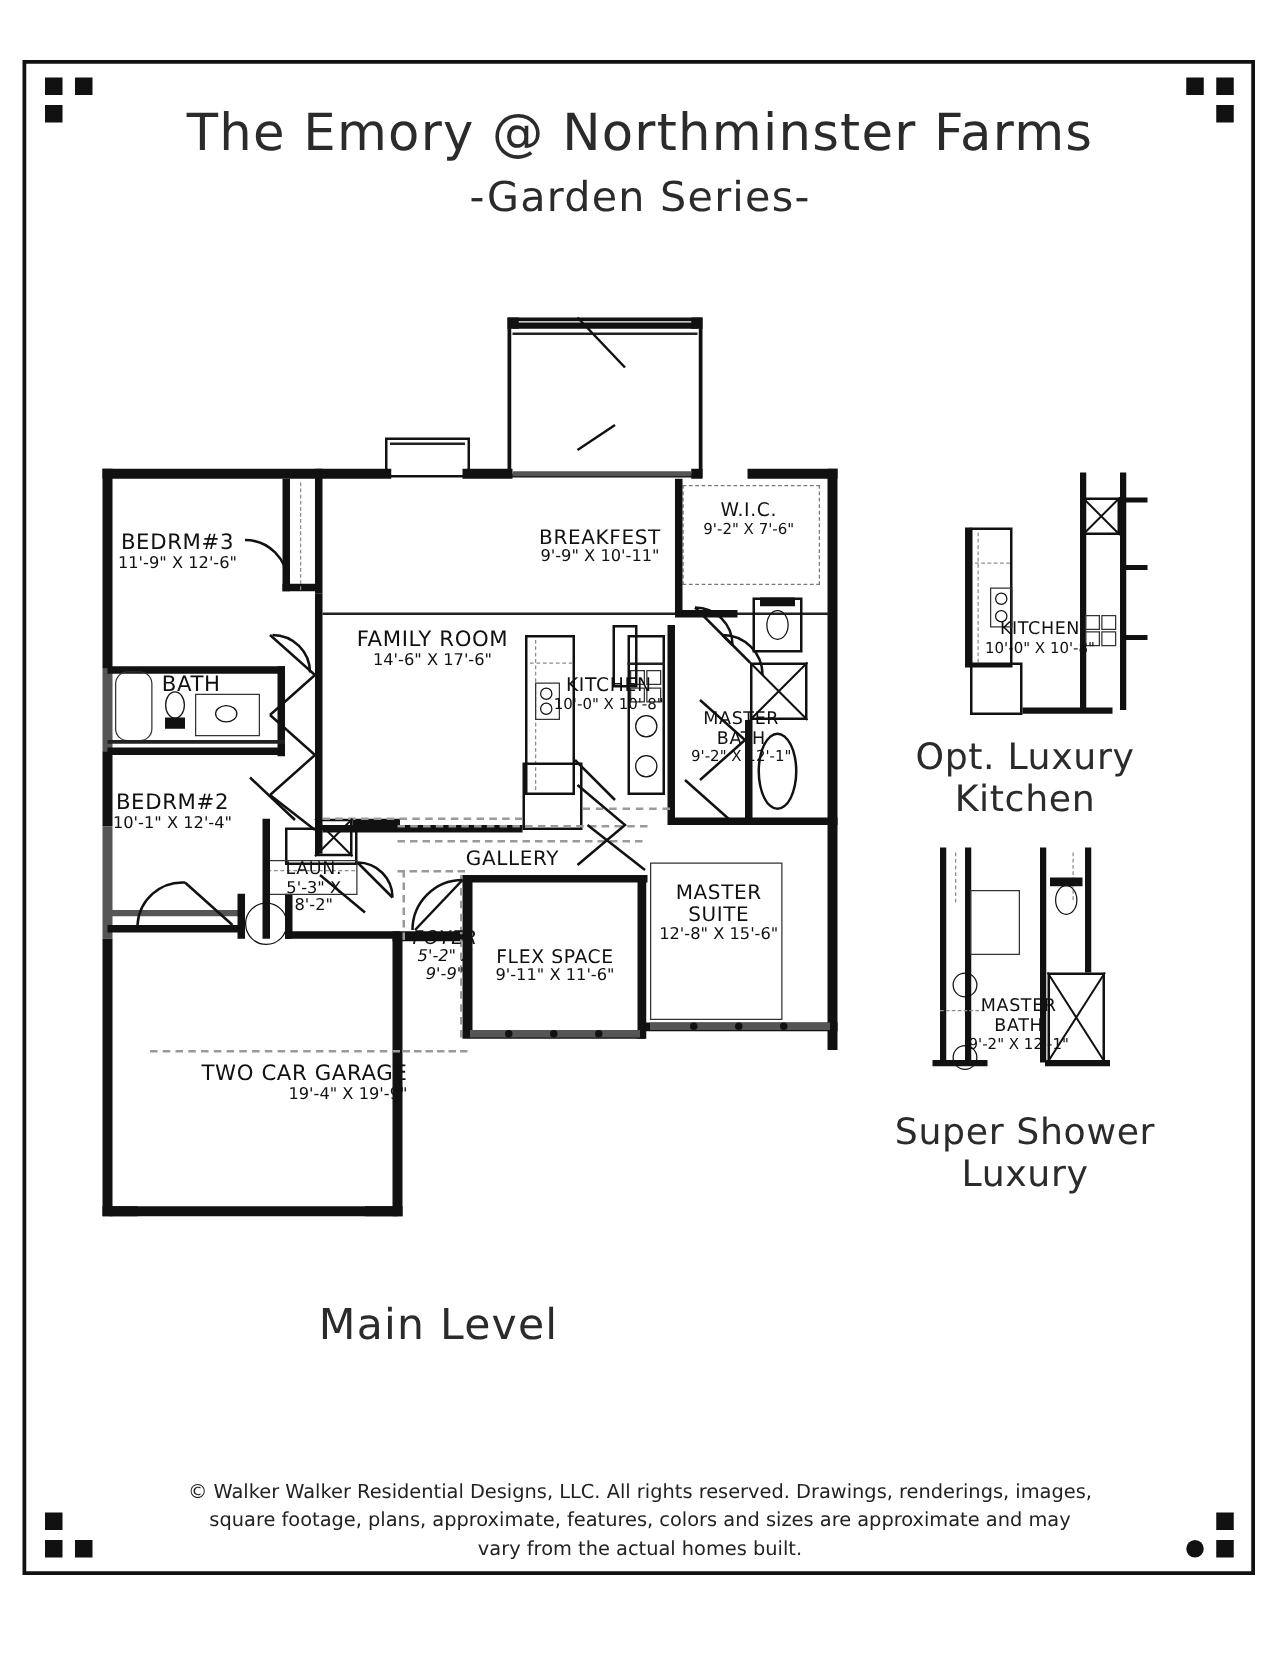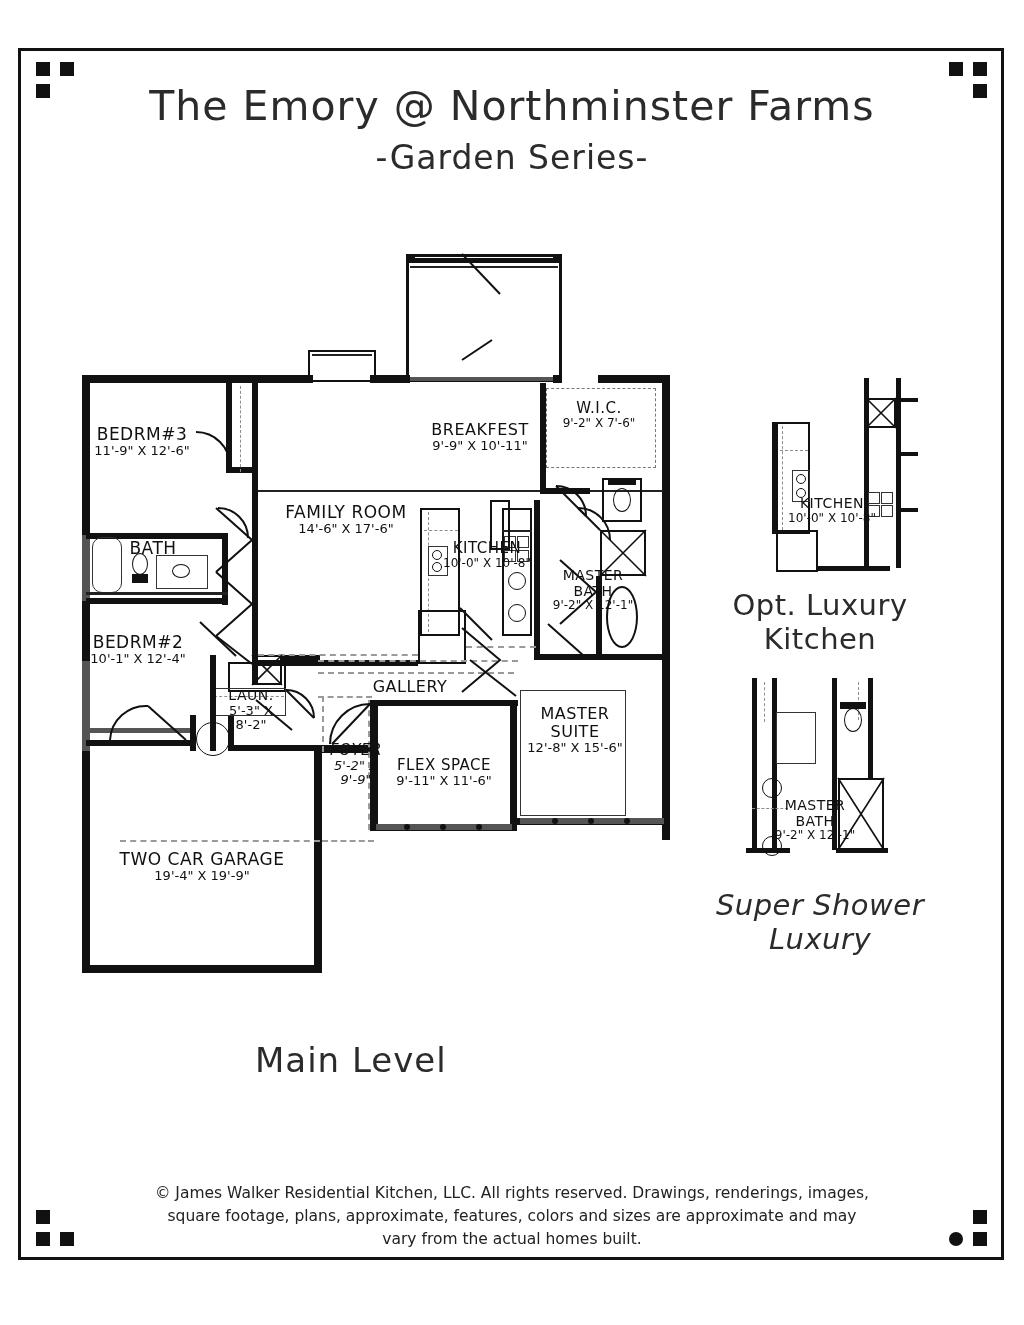--- a/index.html
+++ b/index.html
@@ -13,21 +13,21 @@
 
   
   .title-main{position:absolute;left:0;width:1024px;text-align:center;
     font-family:"DejaVu Sans",sans-serif;font-weight:400;letter-spacing:1px;color:#2b2b2b;}
   #title1{top:82px;font-size:41px;}
   #title2{top:138px;font-size:33px;}
   .mainlevel-wrap{position:absolute;top:1040px;left:255px;font-size:34px;letter-spacing:1px;color:#2b2b2b;}
 
   .opt-title{position:absolute;text-align:center;font-size:29px;line-height:34px;letter-spacing:.5px;color:#2b2b2b;}
   #optkitchen{left:690px;top:588px;width:260px;}
-  #optshower{left:670px;top:888px;width:300px;font-style:italic;}
+  #optshower{left:670px;top:888px;width:300px;}
 
   
   .footer{position:absolute;left:70px;top:1182px;width:884px;text-align:center;
     font-size:15.5px;line-height:23px;color:#222;}
 
   
   .w{position:absolute;background:#111;}          
   .wl{position:absolute;background:#555;}         
   .wt{position:absolute;background:#222;}
   .dash-h{position:absolute;border-top:2px dashed #9a9a9a;}
@@ -252,21 +252,21 @@
       <span class="nm" style="font-size:17px;">BEDRM#2</span>
       <span class="dim" style="font-size:13px;">10'-1" X 12'-4"</span>
     </div>
 
     <div class="rl" style="left:206px;top:688px;width:90px;">
       <span class="nm" style="font-size:14px;">LAUN.</span>
       <span class="dim" style="font-size:13px;">5'-3" X</span>
       <span class="dim" style="font-size:13px;">8'-2"</span>
     </div>
 
-    <div class="rl" style="left:78px;top:850px;width:248px;">
+    <div class="rl" style="left:78px;top:850px;width:248px;text-align:right;">
       <span class="nm" style="font-size:17px;">TWO CAR GARAGE</span>
       <span class="dim" style="font-size:13px;">19'-4" X 19'-9"</span>
     </div>
 
     <div class="rl" style="left:248px;top:503px;width:196px;">
       <span class="nm" style="font-size:17px;">FAMILY ROOM</span>
       <span class="dim" style="font-size:13px;">14'-6" X 17'-6"</span>
     </div>
 
     <div class="rl" style="left:396px;top:421px;width:168px;">
@@ -371,21 +371,21 @@
 
     <div class="opt-title" id="optshower">
       <div>Super Shower</div>
       <div>Luxury</div>
     </div>
   </div>
 
   <div class="mainlevel-wrap">Main Level</div>
 
   <div class="footer">
-    <div>© James Walker Residential Kitchen, LLC. All rights reserved. Drawings, renderings, images,</div>
+    <div>© Walker Walker Residential Designs, LLC. All rights reserved. Drawings, renderings, images,</div>
     <div>square footage, plans, approximate, features, colors and sizes are approximate and may</div>
     <div>vary from the actual homes built.</div>
   </div>
 
 <svg class="ov" viewBox="0 0 1024 1325">
       <path d="M252 655 L282 685 M282 655 L252 685" stroke="#111" stroke-width="1.6" fill="none"></path>
       <path d="M866 398 L896 428 M896 398 L866 428" stroke="#111" stroke-width="1.6" fill="none"></path>
       <path d="M600 530 L646 576 M646 530 L600 576" stroke="#111" stroke-width="1.6" fill="none"></path>
       <path d="M838 778 L884 850 M884 778 L838 850" stroke="#111" stroke-width="1.6" fill="none"></path>
     </svg>

